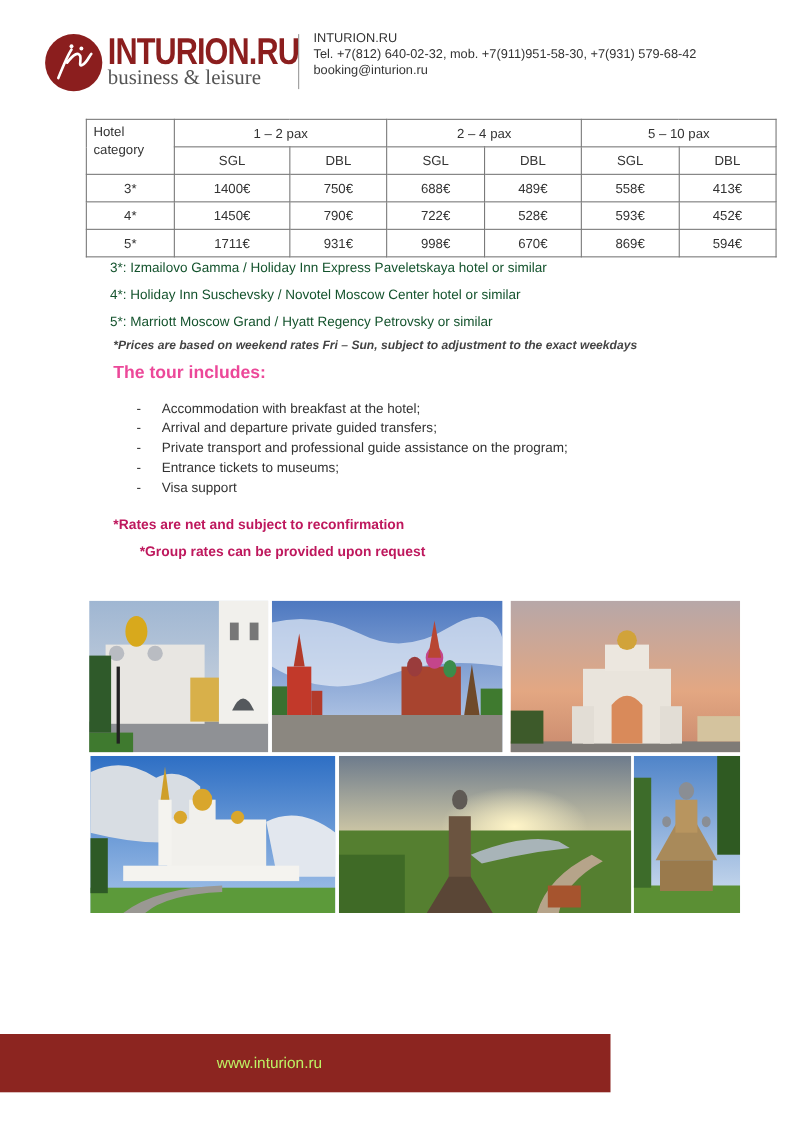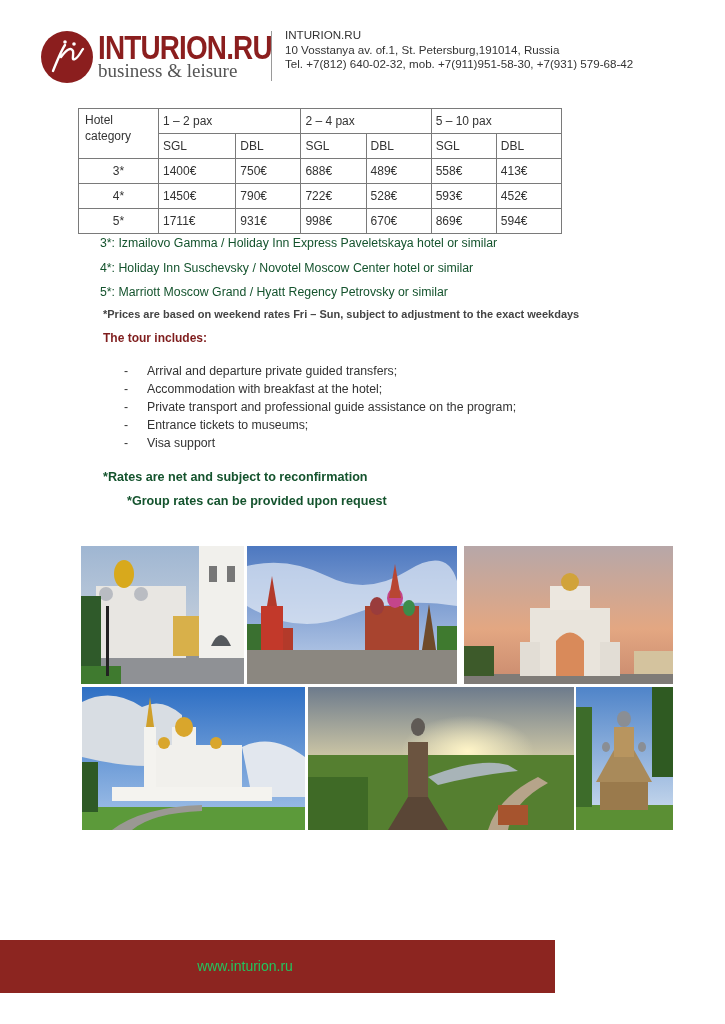--- a/index.html
+++ b/index.html
@@ -21,64 +21,64 @@
   .logo-sub {
     position: absolute; left: 98px; top: 61px;
     font-size: 19px; color: #555; line-height: 20px; font-family: Liberation Serif, serif;
   }
   .header-divider { position: absolute; left: 271px; top: 31px; width: 1px; height: 50px; background: #9a9a9a; }
   .contact { position: absolute; left: 285px; top: 28px; font-size: 11.6px; line-height: 14.5px; color: #333; }
   .contact div { white-space: nowrap; }
 
   
   table.prices {
-    position: absolute; left: 78px; top: 108px; width: 484px;
+    position: absolute; left: 78px; top: 108px; width: 628px;
     border-collapse: collapse; font-family: "Liberation Sans", sans-serif; font-size: 12px; color: #333;
   }
   table.prices td, table.prices th {
-    border: 1px solid #7a7a7a; font-weight: normal; text-align: left; height: 25px; padding: 0 4px;
+    border: 1px solid #7a7a7a; font-weight: normal; text-align: center; height: 25px; padding: 0 4px;
   }
   table.prices th.cat { text-align: left; vertical-align: top; padding-top: 3px; padding-left: 6px; line-height: 16px; width: 80px; }
   table.prices td.cat { text-align: center; }
 
   
   .hotels { position: absolute; left: 100px; top: 235px; font-size: 12.3px; color: #14532d; }
   .hotels div { height: 24.5px; line-height: 16px; white-space: nowrap; }
-  .note-italic { position: absolute; left: 103px; top: 308px; font-size: 11px; font-weight: bold; color: #444; white-space: nowrap; }
-  .tour-title { position: absolute; left: 103px; top: 331px; font-size: 12px; font-weight: bold; color: #7f1d1d; }
+  .note-italic { position: absolute; left: 103px; top: 308px; font-size: 11px; font-style: italic; font-weight: bold; color: #444; white-space: nowrap; }
+  .tour-title { position: absolute; left: 103px; top: 331px; font-size: 16px; font-weight: bold; color: #ec4899; }
   ul.includes { position: absolute; left: 124px; top: 363px; list-style: none; font-size: 12.3px; color: #333; }
   ul.includes li { height: 18px; line-height: 16px; white-space: nowrap; }
   ul.includes li .dash { display: inline-block; width: 23px; }
-  .rate-note { position: absolute; left: 103px; font-size: 12.6px; font-weight: bold; color: #14532d; white-space: nowrap; }
+  .rate-note { position: absolute; left: 103px; font-size: 12.6px; font-weight: bold; color: #be185d; white-space: nowrap; }
 
   
   .photo { position: absolute; overflow: hidden; }
   .photo svg { display: block; }
 
   
   .footer-bar { position: absolute; left: 0; top: 940px; width: 555px; height: 53px; background: #8c2520; }
-  .footer-url { position: absolute; left: 0; top: 0; width: 490px; line-height: 53px; text-align: center; color: #22c55e; font-size: 14px; }
+  .footer-url { position: absolute; left: 0; top: 0; width: 490px; line-height: 53px; text-align: center; color: #bef264; font-size: 14px; }
 </style>
 </head>
 <body>
 
 <div class="logo-mark">
   <svg width="52" height="52" viewBox="0 0 52 52">
     <path d="M12 40 C16 30, 20 20, 24 14 M20 26 C26 18, 30 16, 32 20 C33 24, 30 30, 34 28 C38 26, 40 20, 42 18" stroke="#fff" stroke-width="2.4" fill="none" stroke-linecap="round"></path>
     <circle cx="24" cy="11" r="1.8" fill="#fff"></circle>
     <circle cx="33" cy="13" r="1.8" fill="#fff"></circle>
   </svg>
 </div>
 <div class="logo-title">INTURION.RU</div>
 <div class="logo-sub">business &amp; leisure</div>
 <div class="header-divider"></div>
 <div class="contact">
   <div>INTURION.RU</div>
-  <div>10 Vosstanya av. of.1, St. Petersburg,191014, Russia</div>
   <div>Tel. +7(812) 640-02-32, mob. +7(911)951-58-30,  +7(931) 579-68-42</div>
+  <div>booking@inturion.ru</div>
 </div>
 
 <table class="prices">
   <tbody>
       <tr>
     <th class="cat" rowspan="2">Hotel category</th>
     <th colspan="2">1 – 2 pax</th>
     <th colspan="2">2 – 4 pax</th>
     <th colspan="2">5 – 10 pax</th>
   </tr>
@@ -122,22 +122,22 @@
 
 <div class="hotels">
   <div>3*: Izmailovo Gamma / Holiday Inn Express Paveletskaya hotel or similar</div>
   <div>4*: Holiday Inn Suschevsky / Novotel Moscow Center hotel or similar</div>
   <div>5*: Marriott Moscow Grand / Hyatt Regency Petrovsky or similar</div>
 </div>
 <div class="note-italic">*Prices are based on weekend rates Fri – Sun, subject to adjustment to the exact weekdays</div>
 
 <div class="tour-title">The tour includes:</div>
 <ul class="includes">
+  <li><span class="dash">-</span><span>Accommodation with breakfast at the hotel;</span></li>
   <li><span class="dash">-</span><span>Arrival and departure private guided transfers;</span></li>
-  <li><span class="dash">-</span><span>Accommodation with breakfast at the hotel;</span></li>
   <li><span class="dash">-</span><span>Private transport and professional guide assistance on the program;</span></li>
   <li><span class="dash">-</span><span>Entrance tickets to museums;</span></li>
   <li><span class="dash">-</span><span>Visa support</span></li>
 </ul>
 
 <div class="rate-note" style="top:470px;">*Rates are net and subject to reconfirmation</div>
 <div class="rate-note" style="top:494px;margin-left:24px;">*Group rates can be provided upon request</div>
 
 <div class="photo" style="left:81px; top:546px; width:163px; height:138px;">
   <svg width="163" height="138" viewBox="0 0 163 138">

